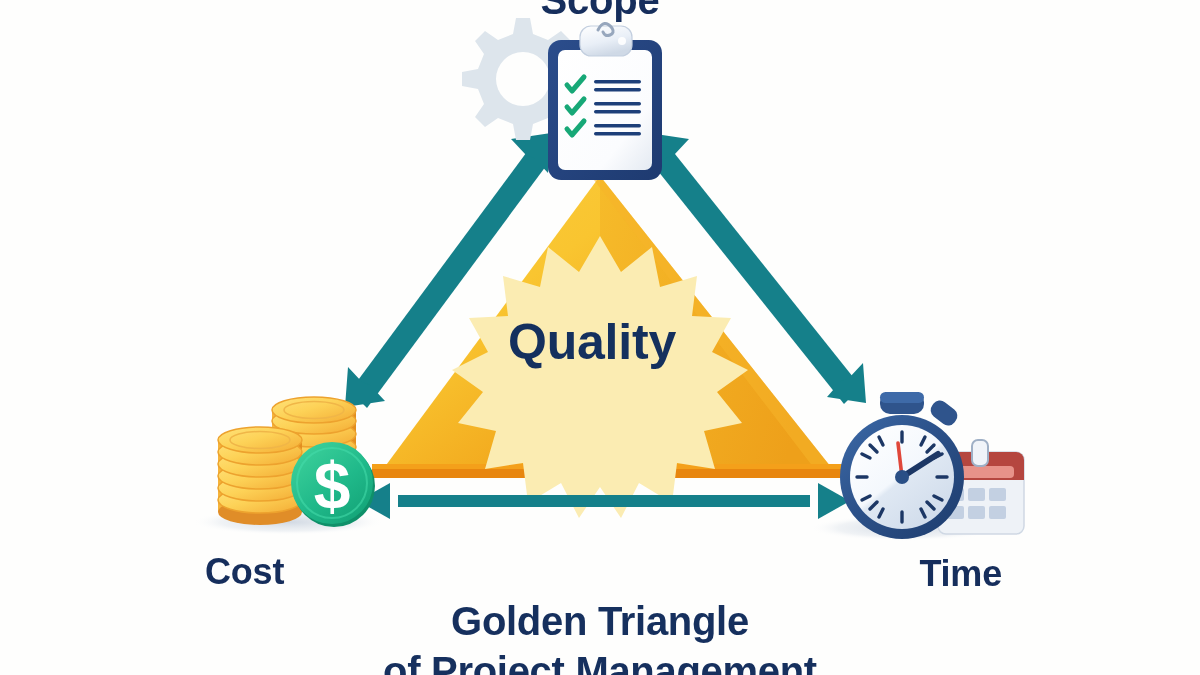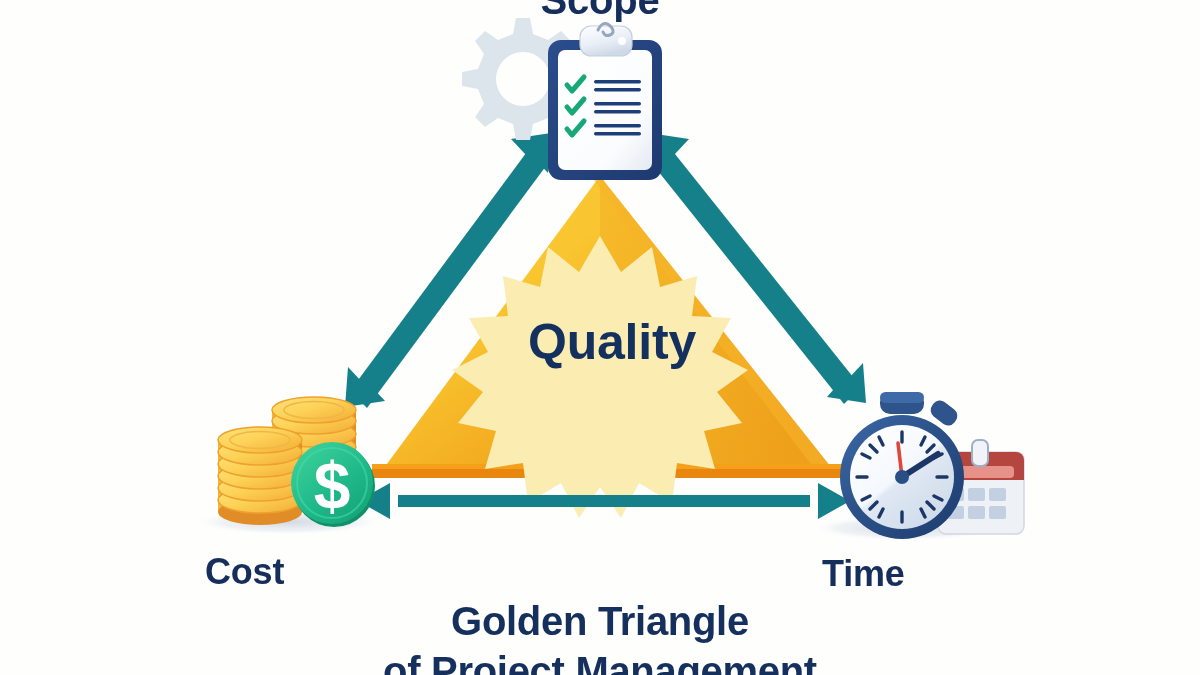--- a/index.html
+++ b/index.html
@@ -42,25 +42,25 @@
     left: 205px;
     top: 551px;
     width: 180px;
     text-align: left;
     font-size: 36px;
   }
   #label-time {
     left: 822px;
     top: 553px;
     width: 180px;
-    text-align: left;
+    text-align: right;
     font-size: 36px;
   }
   #label-quality {
-    left: 432px;
+    left: 412px;
     top: 313px;
     width: 360px;
     text-align: center;
     font-size: 50px;
     color: #14305e;
   }
   #caption {
     position: absolute;
     left: 0; right: 0;
     top: 596px;

